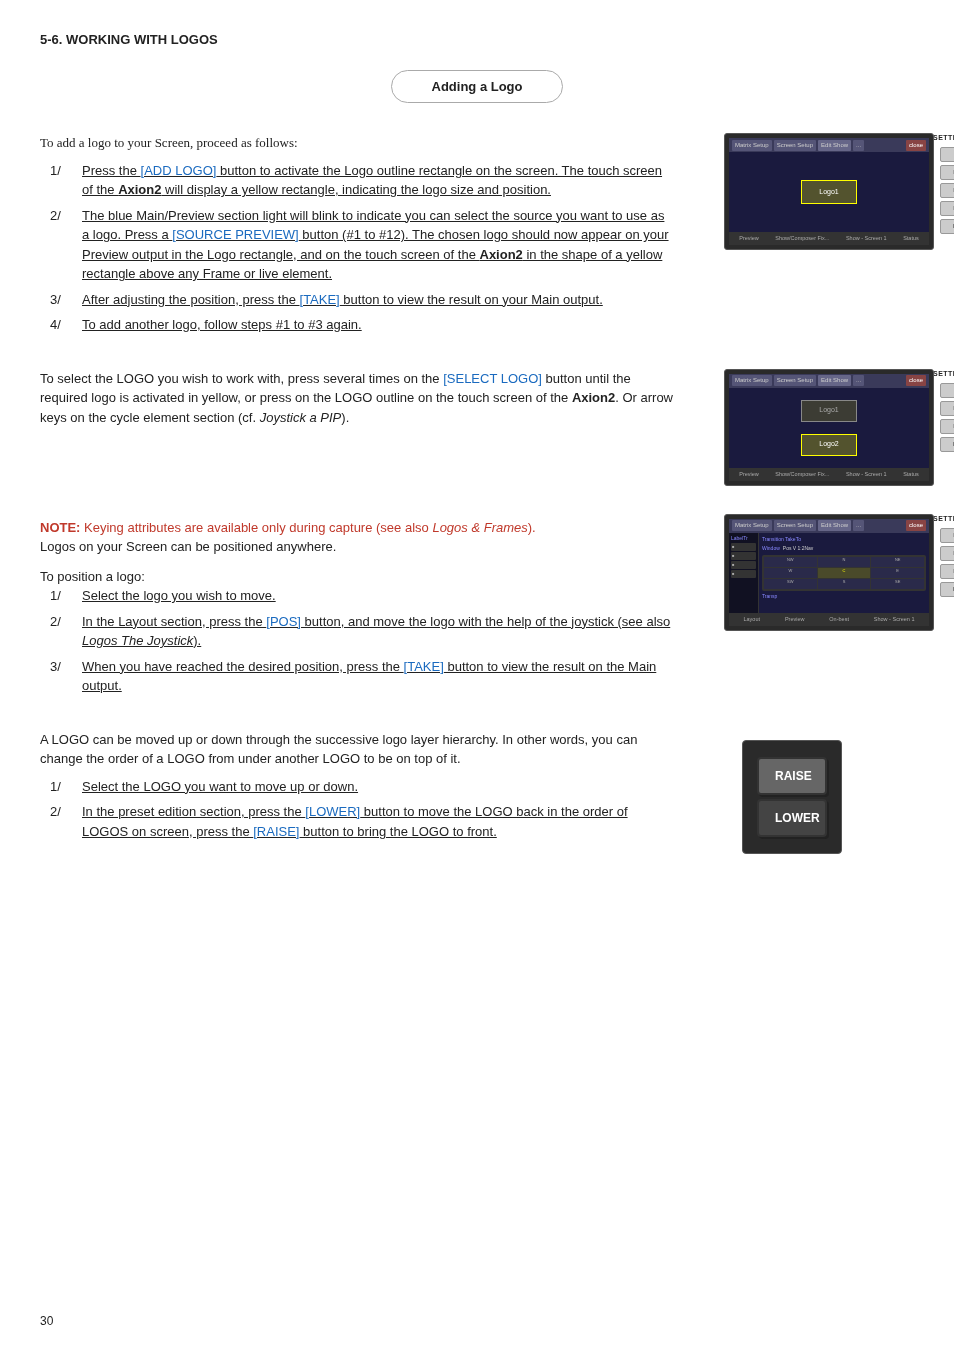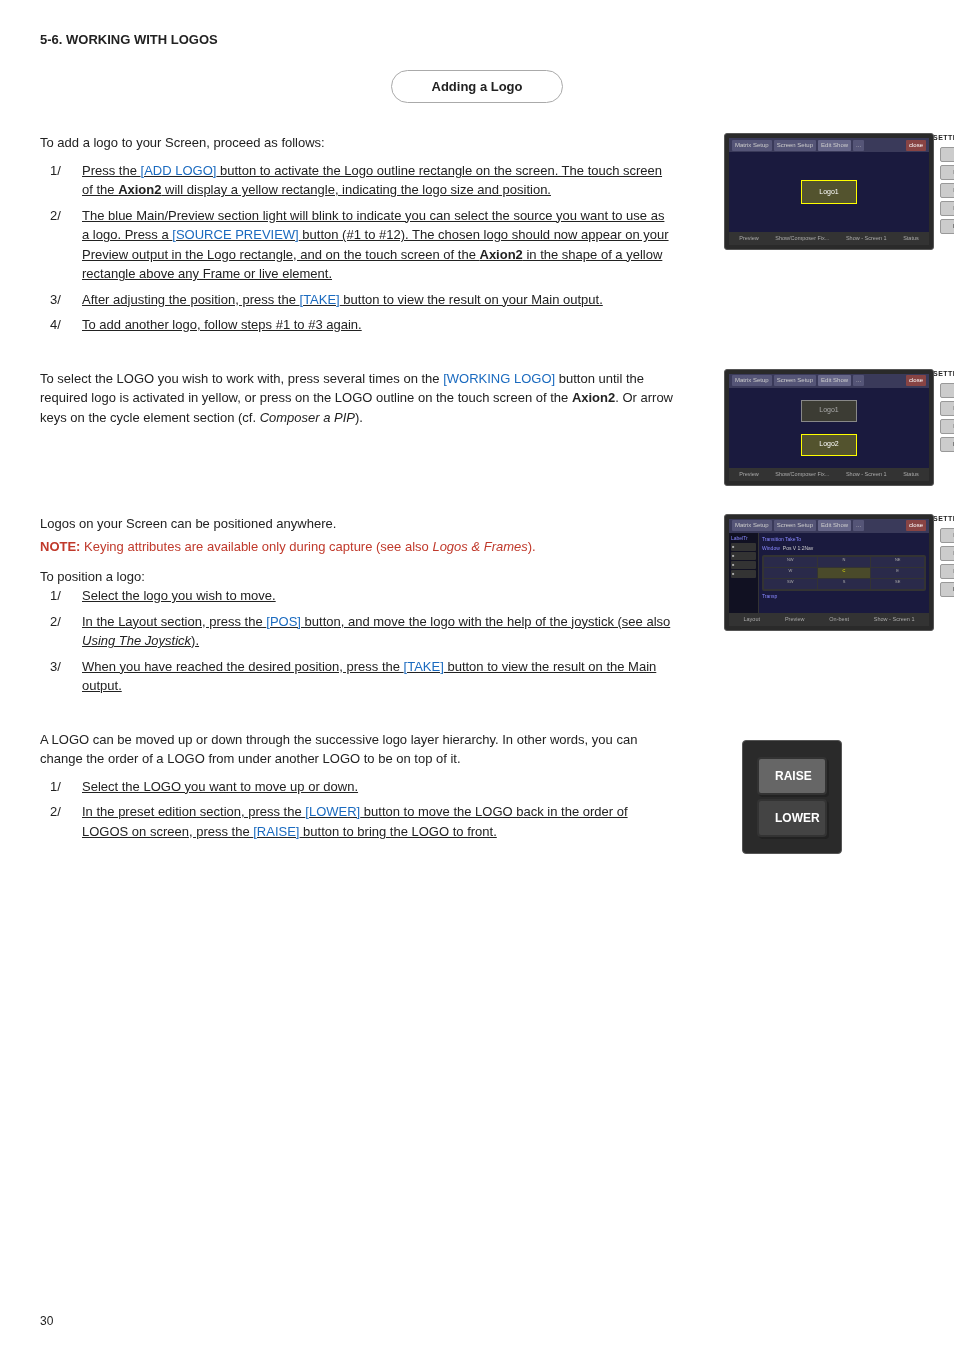--- a/index.html
+++ b/index.html
@@ -30,20 +30,21 @@
     }
     .section-title-wrap {
       text-align: center;
       margin-bottom: 14px;
     }
     .section-block {
       margin-bottom: 28px;
     }
     .section-intro {
       margin-bottom: 8px;
+      font-family: Liberation Serif, serif;
     }
     .list-item {
       display: flex;
       margin-bottom: 6px;
       padding-left: 10px;
     }
     .list-num {
       min-width: 32px;
       font-weight: normal;
     }
@@ -192,21 +193,21 @@
         </div>
       </div>
     </div>
   </div>
 </div>
 
 <div class="section-block">
   <div class="two-col">
     <div class="col-text">
       <p>
-        To select the LOGO you wish to work with, press several times on the <span class="highlight-blue">[WORKING LOGO]</span> button until the required logo is activated in yellow, or press on the LOGO outline on the touch screen of the <strong>Axion2</strong>. Or arrow keys on the cycle element section (cf. <em>Composer a PIP</em>).
+        To select the LOGO you wish to work with, press several times on the <span class="highlight-blue">[SELECT LOGO]</span> button until the required logo is activated in yellow, or press on the LOGO outline on the touch screen of the <strong>Axion2</strong>. Or arrow keys on the cycle element section (cf. <em>Joystick a PIP</em>).
       </p>
     </div>
     <div class="col-image">
       <div class="screen-wrapper">
         <div style="position:absolute;right:-38px;top:0;font-size:7px;font-weight:bold;color:#222;letter-spacing:0.5px;">SETTINGS</div>
         <div class="screen-mockup">
           <div style="background:#3a3a5a;height:14px;display:flex;align-items:center;padding:0 3px;gap:2px;">
             <span style="background:#555577;color:#ccc;font-size:6px;padding:1px 3px;border-radius:1px;">Matrix Setup</span>
             <span style="background:#555577;color:#ccc;font-size:6px;padding:1px 3px;border-radius:1px;">Screen Setup</span>
             <span style="background:#666688;color:#ccc;font-size:6px;padding:1px 3px;border-radius:1px;">Edit Show</span>
@@ -231,33 +232,33 @@
           <div style="background:#ccc;border:1px solid #999;border-radius:2px;height:15px;font-size:6px;color:#333;display:flex;align-items:center;justify-content:center;">PV</div>
         </div>
       </div>
     </div>
   </div>
 </div>
 
 <div class="section-block">
   <div class="two-col">
     <div class="col-text">
-      <p>Logos on your Screen can be positioned anywhere.</p>
       <p style="margin-top:4px;">
         <span class="note-label">NOTE:</span> <span class="note-red">Keying attributes are available only during capture (see also <em>Logos &amp; Frames</em>).</span>
       </p>
+      <p>Logos on your Screen can be positioned anywhere.</p>
       <p style="margin-top:10px;font-weight:normal;">To position a logo:</p>
       <div class="list-item">
         <span class="list-num">1/</span>
         <span class="list-content">Select the logo you wish to move.</span>
       </div>
       <div class="list-item">
         <span class="list-num">2/</span>
         <span class="list-content">
-          In the Layout section, press the <span class="highlight-blue">[POS]</span> button, and move the logo with the help of the joystick (see also <em>Using The Joystick</em>).
+          In the Layout section, press the <span class="highlight-blue">[POS]</span> button, and move the logo with the help of the joystick (see also <em>Logos The Joystick</em>).
         </span>
       </div>
       <div class="list-item">
         <span class="list-num">3/</span>
         <span class="list-content">
           When you have reached the desired position, press the <span class="highlight-blue">[TAKE]</span> button to view the result on the Main output.
         </span>
       </div>
     </div>
     <div class="col-image">

